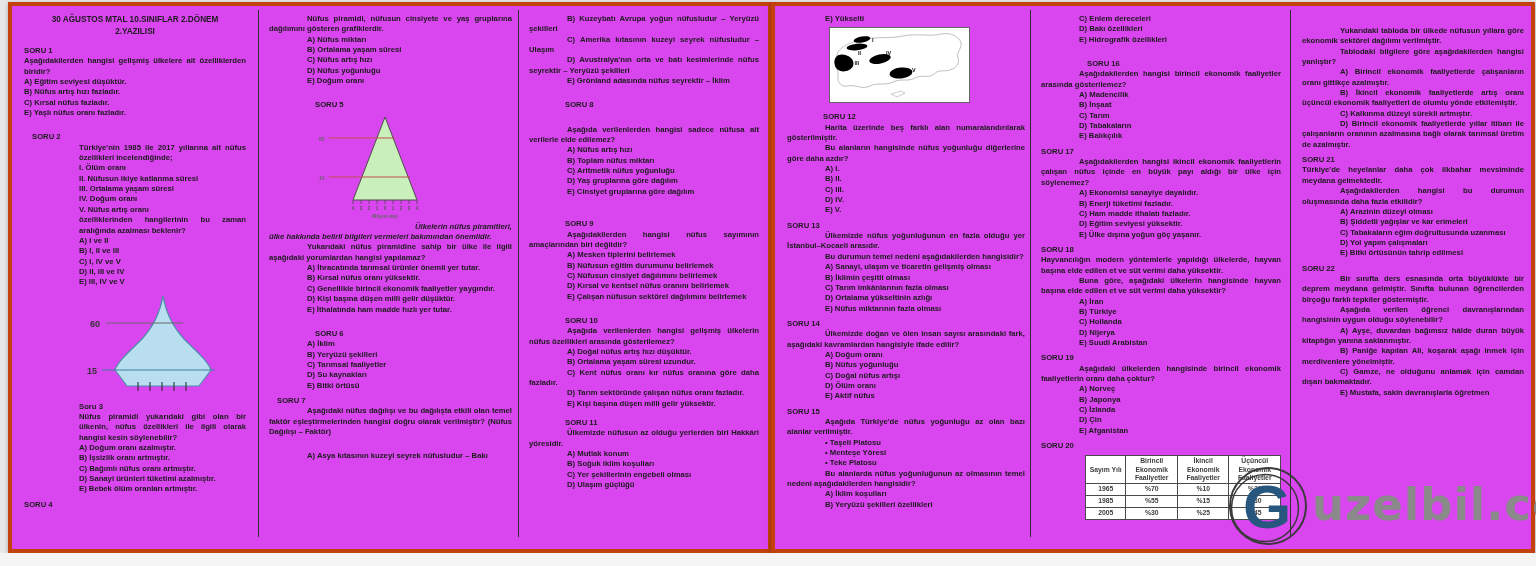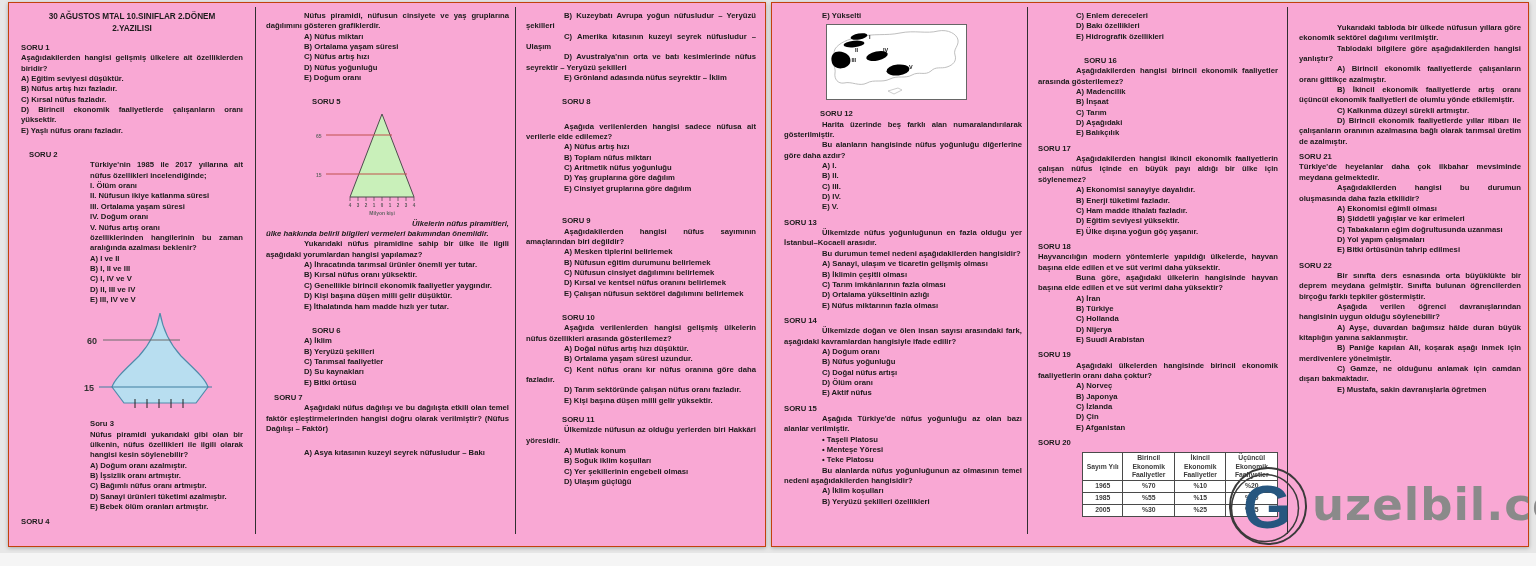--- a/index.html
+++ b/index.html
@@ -1,34 +1,34 @@
 <!DOCTYPE html>
 <html><head>
 <meta charset="utf-8">
 <style>
   html,body{margin:0;padding:0;}
   body{width:1536px;height:566px;background:#e7e7e7;overflow:hidden;position:relative;
        font-family:"Liberation Sans","DejaVu Sans",sans-serif;}
   .bottom-strip{position:absolute;left:0;top:553px;width:1536px;height:13px;background:#f5f5f5;}
-  .page{position:absolute;top:2px;width:756px;height:543px;background:#f9a8d4;
-        border:1px solid #c2410c;box-shadow:0 1px 4px rgba(0,0,0,.28);overflow:hidden;}
+  .page{position:absolute;top:2px;width:756px;height:543px;background:#d946ef;
+        border:4px solid #c2410c;box-shadow:0 1px 4px rgba(0,0,0,.28);overflow:hidden;}
   #page1{left:8px;} #page2{left:771px;}
   .vdiv{position:absolute;top:4px;height:527px;width:1px;background:#303030;}
   .col{position:absolute;top:8px;font-size:7.7px;line-height:10.35px;color:#1b1b1b;
        font-weight:700;text-align:justify;}
   .col6pad{padding-top:12px;}
   .b-title{text-align:center;text-indent:0;font-size:8.2px;line-height:11.5px;}
   .b-hdr{text-align:left;text-indent:0;margin-top:5px;}
   .b-para,.b-opt{text-indent:38px;margin:0;}
   .flush{text-indent:0 !important;}
   .bigind{text-indent:146px !important;font-style:italic;}
   .c{text-align:left;text-indent:0 !important;}
   .hi1{margin-left:8px;} .hi2{margin-left:36px;} .hi3{margin-left:46px;}
   .mt1{margin-top:9px;} .mt2{margin-top:14px;} .mt3{margin-top:22px;}
-  .b-grp{margin-left:69px;}
+  .b-grp{margin-left:55px;}
   .b-grp .b-para,.b-grp .b-opt{text-indent:0;}
   .figblock svg{display:block;}
   #fig-top{margin:5px 0 2px 62px;}
   #fig-tri{margin:2px 0 1px 48px;}
   #fig-map{margin:3px 0 3px 42px;}
   #fig-table{margin:4px 0 0 44px;}
   #sector-table{border-collapse:collapse;background:#fff;font-size:6.8px;line-height:8.2px;
                 color:#3d3d3d;font-weight:700;}
   #sector-table th,#sector-table td{border:1px solid #4a4a4a;text-align:center;
                 padding:1px 2px;vertical-align:middle;}
@@ -44,21 +44,20 @@
 
 <div class="page" id="page1">
   <div class="col" style="left:12px;width:222px;">
       <div class="b-title">30 AĞUSTOS MTAL 10.SINIFLAR 2.DÖNEM</div>
       <div class="b-title">2.YAZILISI</div>
       <div class="b-hdr mt1">SORU 1</div>
       <div class="b-para flush">Aşağıdakilerden hangisi gelişmiş ülkelere ait özelliklerden biridir?</div>
       <div class="b-opt flush">A) Eğitim seviyesi düşüktür.</div>
       <div class="b-opt flush">B) Nüfus artış hızı fazladır.</div>
       <div class="b-opt flush">C) Kırsal nüfus fazladır.</div>
-      <div class="b-opt flush">D) Birincil ekonomik faaliyetlerde çalışanların oranı yüksektir.</div>
       <div class="b-opt flush">E) Yaşlı nüfus oranı fazladır.</div>
       <div class="b-hdr hi1 mt2">SORU 2</div>
       <div class="b-grp">
         <div class="b-para flush">Türkiye'nin 1985 ile 2017 yıllarına ait nüfus özellikleri incelendiğinde;</div>
         <div class="b-para flush">I. Ölüm oranı</div>
         <div class="b-para flush">II. Nüfusun ikiye katlanma süresi</div>
         <div class="b-para flush">III. Ortalama yaşam süresi</div>
         <div class="b-para flush">IV. Doğum oranı</div>
         <div class="b-para flush">V. Nüfus artış oranı</div>
         <div class="b-para flush">özelliklerinden hangilerinin bu zaman aralığında azalması beklenir?</div>
@@ -248,21 +247,21 @@
   <div class="vdiv" style="left:255px;"></div>
   <div class="col" style="left:266px;width:240px;">
       <div class="b-opt">C) Enlem dereceleri</div>
       <div class="b-opt">D) Bakı özellikleri</div>
       <div class="b-opt">E) Hidrografik özellikleri</div>
       <div class="b-hdr hi3 mt2">SORU 16</div>
       <div class="b-para">Aşağıdakilerden hangisi birincil ekonomik faaliyetler arasında gösterilemez?</div>
       <div class="b-opt">A) Madencilik</div>
       <div class="b-opt">B) İnşaat</div>
       <div class="b-opt">C) Tarım</div>
-      <div class="b-opt">D) Aşağıdaki</div>
+      <div class="b-opt">D) Tabakaların</div>
       <div class="b-opt">E) Balıkçılık</div>
       <div class="b-hdr">SORU 17</div>
       <div class="b-para">Aşağıdakilerden hangisi ikincil ekonomik faaliyetlerin çalışan nüfus içinde en büyük payı aldığı bir ülke için söylenemez?</div>
       <div class="b-opt">A) Ekonomisi sanayiye dayalıdır.</div>
       <div class="b-opt">B) Enerji tüketimi fazladır.</div>
       <div class="b-opt">C) Ham madde ithalatı fazladır.</div>
       <div class="b-opt">D) Eğitim seviyesi yüksektir.</div>
       <div class="b-opt">E) Ülke dışına yoğun göç yaşanır.</div>
       <div class="b-hdr">SORU 18</div>
       <div class="b-para flush">Hayvancılığın modern yöntemlerle yapıldığı ülkelerde, hayvan başına elde edilen et ve süt verimi daha yüksektir.</div>
@@ -317,21 +316,21 @@
   <div class="col col6pad" style="left:527px;width:222px;">
       <div class="b-para">Yukarıdaki tabloda bir ülkede nüfusun yıllara göre ekonomik sektörel dağılımı verilmiştir.</div>
       <div class="b-para">Tablodaki bilgilere göre aşağıdakilerden hangisi yanlıştır?</div>
       <div class="b-opt">A) Birincil ekonomik faaliyetlerde çalışanların oranı gittikçe azalmıştır.</div>
       <div class="b-opt">B) İkincil ekonomik faaliyetlerde artış oranı üçüncül ekonomik faaliyetleri de olumlu yönde etkilemiştir.</div>
       <div class="b-opt">C) Kalkınma düzeyi sürekli artmıştır.</div>
       <div class="b-opt">D) Birincil ekonomik faaliyetlerde yıllar itibarı ile çalışanların oranının azalmasına bağlı olarak tarımsal üretim de azalmıştır.</div>
       <div class="b-hdr">SORU 21</div>
       <div class="b-para flush">Türkiye'de heyelanlar daha çok ilkbahar mevsiminde meydana gelmektedir.</div>
       <div class="b-para">Aşağıdakilerden hangisi bu durumun oluşmasında daha fazla etkilidir?</div>
-      <div class="b-opt">A) Ekonomisi eğimli olması</div>
+      <div class="b-opt">A) Arazinin düzeyi olması</div>
       <div class="b-opt">B) Şiddetli yağışlar ve kar erimeleri</div>
       <div class="b-opt">C) Tabakaların eğim doğrultusunda uzanması</div>
       <div class="b-opt">D) Yol yapım çalışmaları</div>
       <div class="b-opt">E) Bitki örtüsünün tahrip edilmesi</div>
       <div class="b-hdr">SORU 22</div>
       <div class="b-para">Bir sınıfta ders esnasında orta büyüklükte bir deprem meydana gelmiştir. Sınıfta bulunan öğrencilerden birçoğu farklı tepkiler göstermiştir.</div>
       <div class="b-para">Aşağıda verilen öğrenci davranışlarından hangisinin uygun olduğu söylenebilir?</div>
       <div class="b-opt">A) Ayşe, duvardan bağımsız hâlde duran büyük kitaplığın yanına saklanmıştır.</div>
       <div class="b-opt">B) Paniğe kapılan Ali, koşarak aşağı inmek için merdivenlere yönelmiştir.</div>
       <div class="b-opt">C) Gamze, ne olduğunu anlamak için camdan dışarı bakmaktadır.</div>

